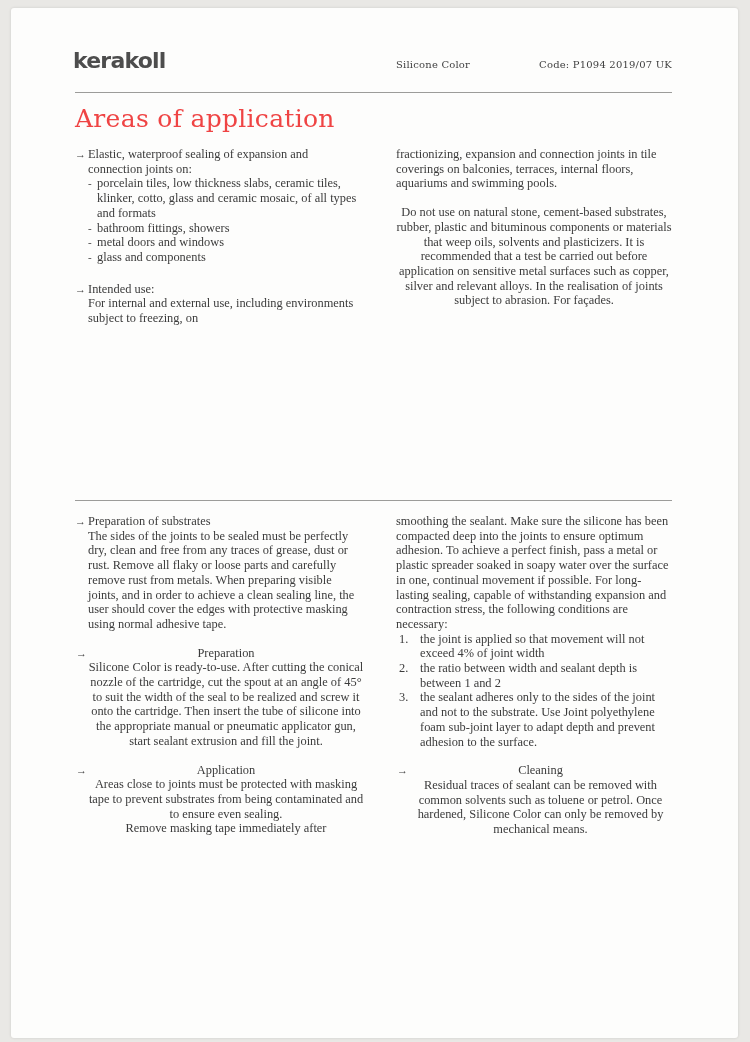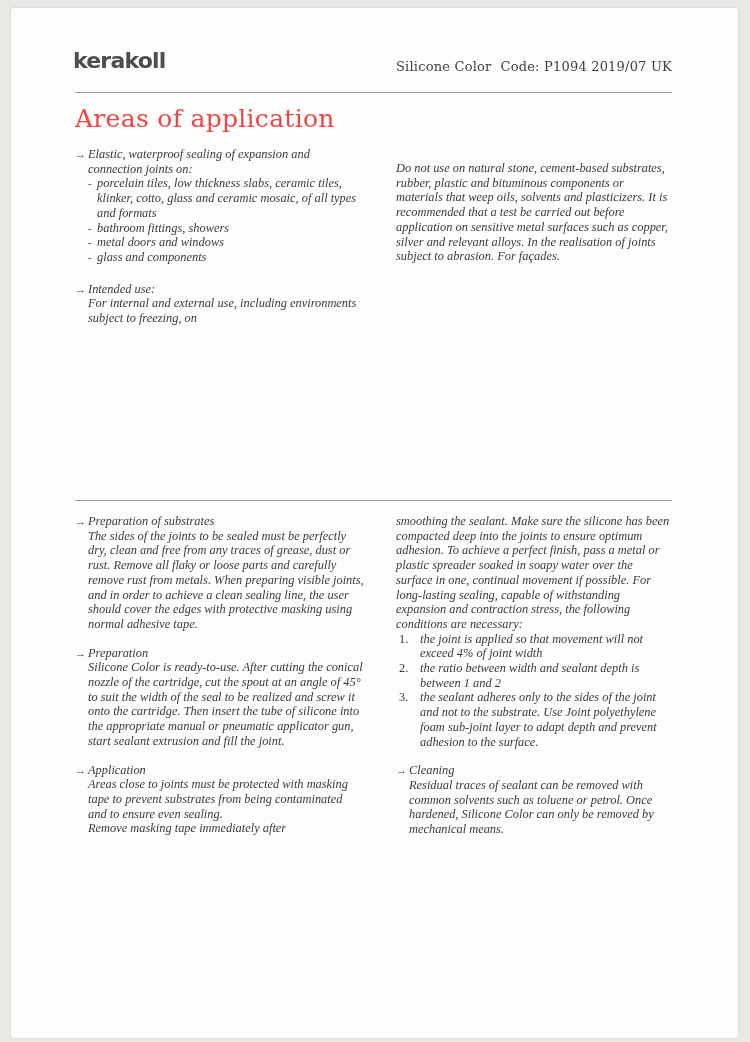--- a/index.html
+++ b/index.html
@@ -21,21 +21,21 @@
   }
 
   
   .doc-header { position: relative; margin: 40px 66px 0 64px; height: 28px; }
   .logo {
     position: absolute; left: -2px; top: 0;
     font-family: "DejaVu Sans", sans-serif;
     font-weight: bold; font-size: 22px; letter-spacing: -0.8px;
     color: #4d4d4d;
   }
-  .hdr-small { font-size: 13px; color: #3f3f3f; letter-spacing: 0.2px; }
+  .hdr-small { font-size: 10px; color: #3f3f3f; letter-spacing: 0.2px; }
   .doc-title { position: absolute; left: 321px; top: 11px; }
   .doc-code  { position: absolute; right: 0; top: 11px; text-align: center; }
 
   hr.rule {
     border: none; border-top: 1px solid #9c9c9a;
     margin: 16px 66px 0 64px; height: 0;
   }
 
   
   h1.sec-title {
@@ -50,27 +50,27 @@
   .col-right { flex: 1 1 auto; min-width: 0; }
   .cols-0 { min-height: 337px; }
 
   
   .blk {
     font-family: "Liberation Serif", "DejaVu Serif", serif;
     font-size: 12.4px; line-height: 14.7px;
     color: #3b3b3b;
     text-align: left;
   }
-  .blk .tx { white-space: pre-line; font-style: italic; }
+  .blk .tx { white-space: pre-line; }
   .blk.arrow { display: grid; grid-template-columns: 13px 1fr; }
   .blk.dash  { display: grid; grid-template-columns: 9px 1fr; margin-left: 13px; }
   .blk.num   { display: grid; grid-template-columns: 21px 1fr; margin-left: 3px; }
   .mk { color: #3b3b3b; font-size: 11px; line-height: 14.7px; }
   .blk.num .mk { font-size: 12.4px; }
-  .gap    { margin-top: 14px; }
+  .gap    { margin-top: 14px; text-align: center; }
   .gap-lg { margin-top: 17px; }
 </style>
 </head>
 <body>
 
 <div class="frame">
   <div class="page">
 
     <header class="doc-header">
       <div class="logo">kerakoll</div>
@@ -106,20 +106,23 @@
             <div class="tx">glass and components</div>
           </div>
           <div class="blk arrow gap-lg">
             <span class="mk">→</span>
             <div class="tx">Intended use:
 For internal and external use, including environments subject to freezing, on</div>
           </div>
         </div>
 
         <div class="col-right">
+          <div class="blk plain">
+            <div class="tx">fractionizing, expansion and connection joints in tile coverings on balconies, terraces, internal floors, aquariums and swimming pools.</div>
+          </div>
           <div class="blk plain gap">
             <div class="tx">Do not use on natural stone, cement-based substrates, rubber, plastic and bituminous components or materials that weep oils, solvents and plasticizers. It is recommended that a test be carried out before application on sensitive metal surfaces such as copper, silver and relevant alloys. In the realisation of joints subject to abrasion. For façades.</div>
           </div>
         </div>
 
       </div>
     </section>
 
     <hr class="rule">
 

